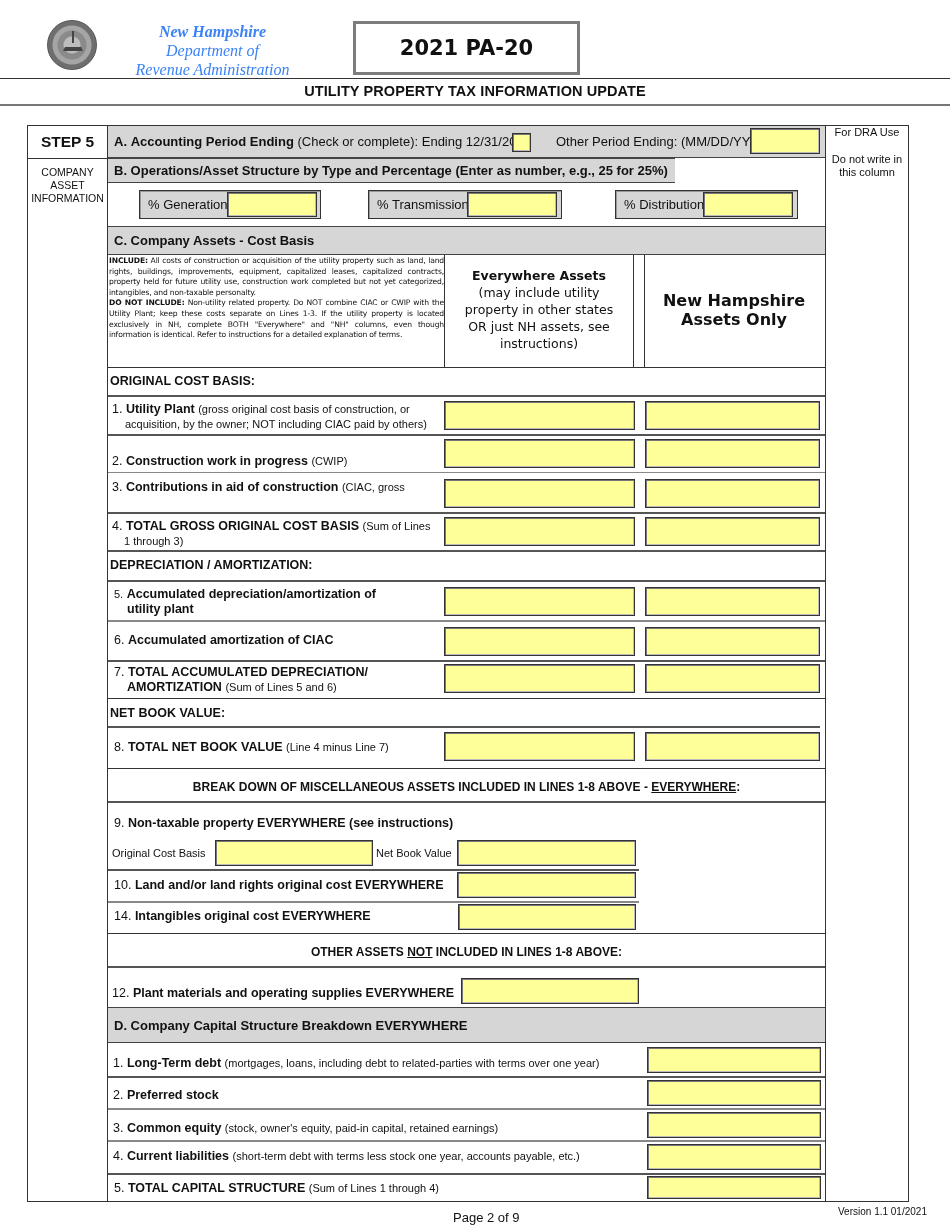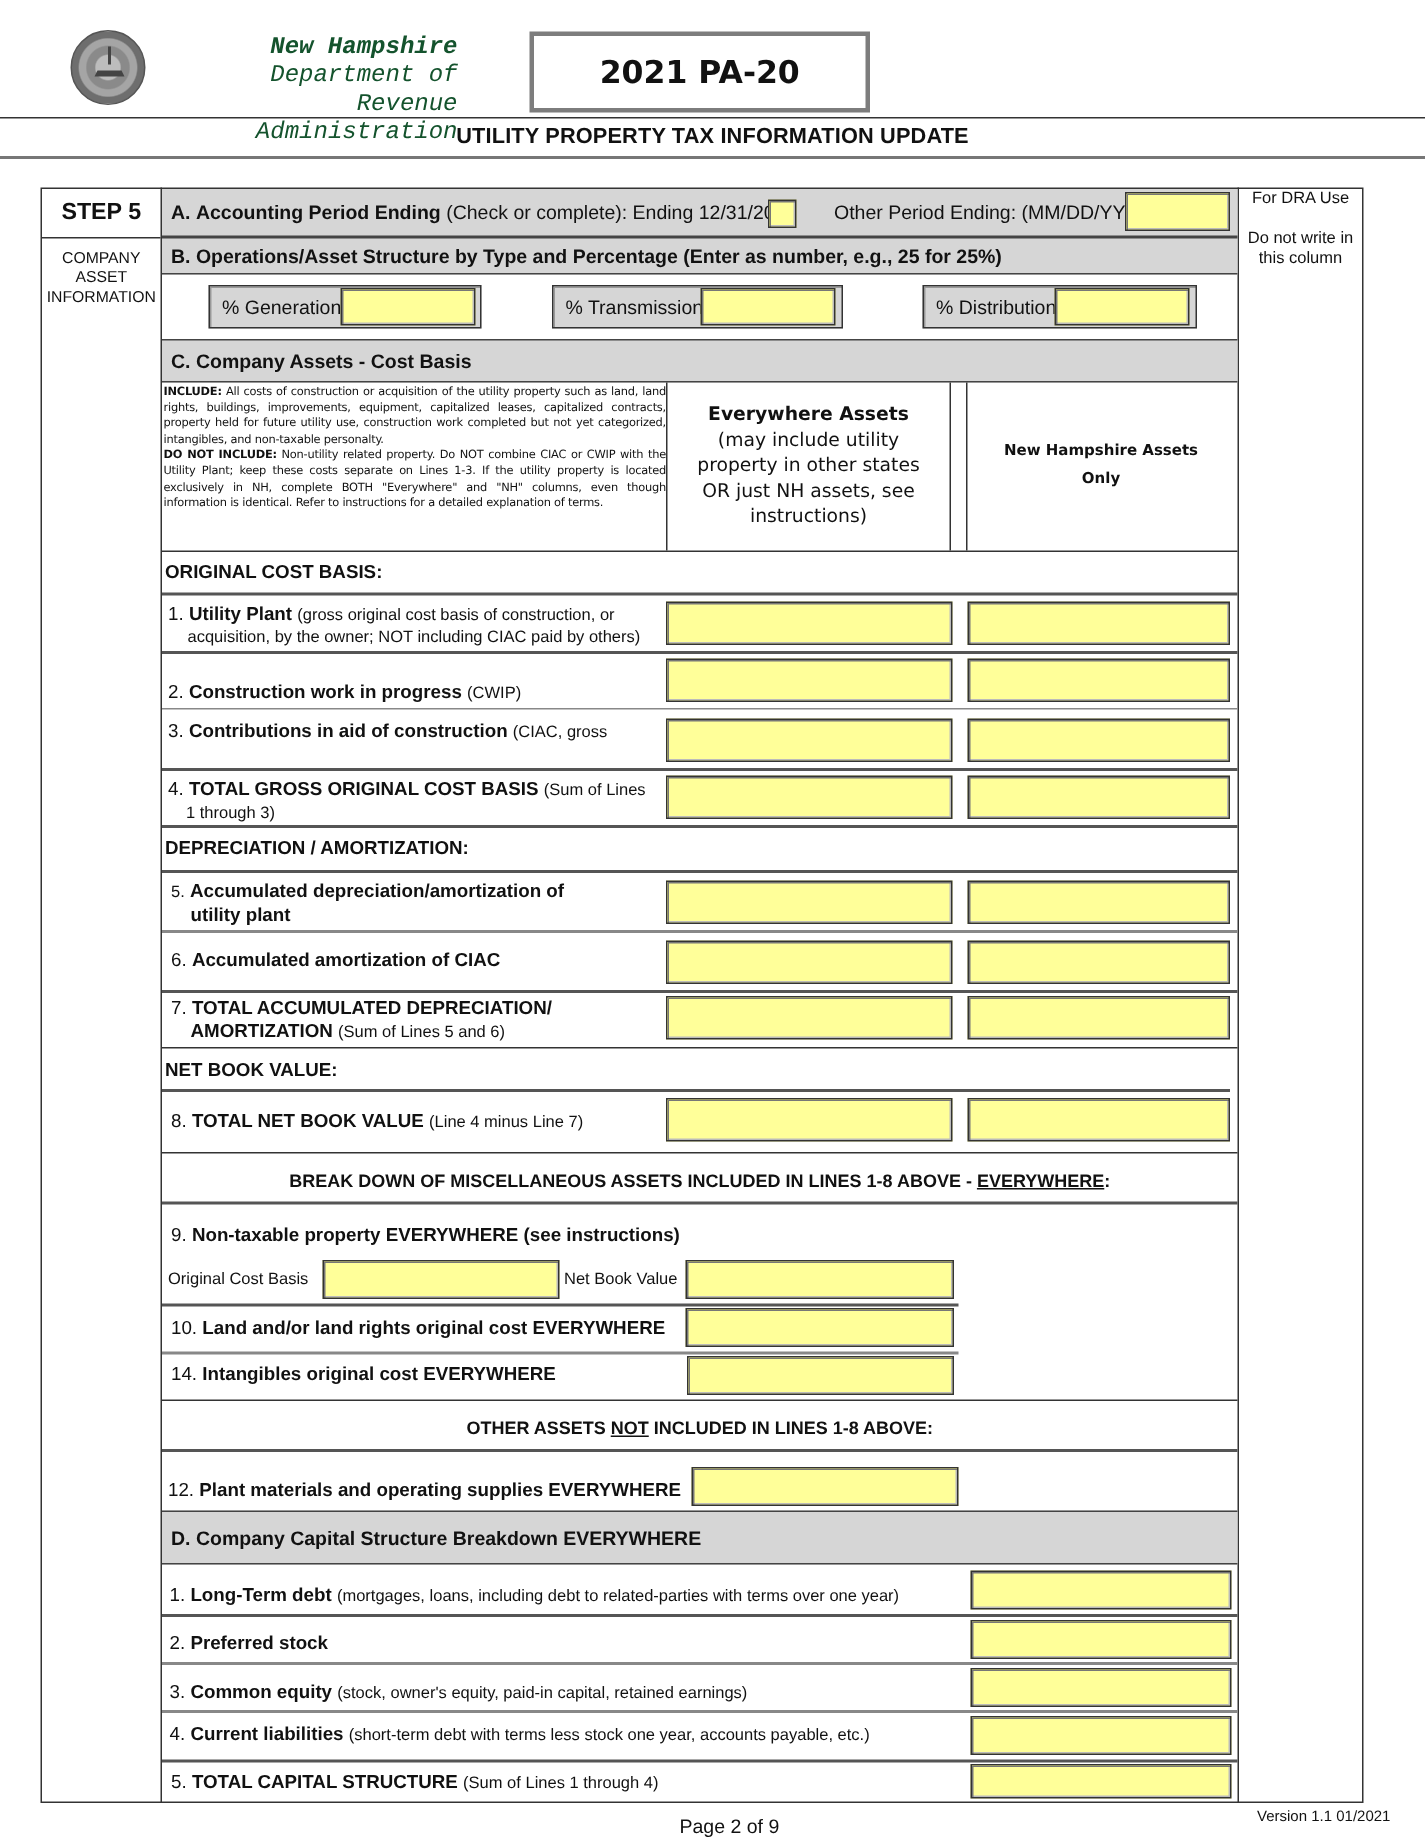--- a/index.html
+++ b/index.html
@@ -6,21 +6,21 @@
   html, body { width: 950px; height: 1230px; background: #ffffff; overflow: hidden; }
   body { position: relative; font-family: "Liberation Sans", sans-serif; color: #111; }
   .abs { position: absolute; }
 
   
   .seal { left: 47px; top: 20px; width: 50px; height: 50px; border-radius: 50%;
           background: radial-gradient(circle at 50% 50%, #bdbdbd 0 8px, #8a8a8a 9px 14px, #a5a5a5 15px 19px, #6e6e6e 20px 25px); border: 1px solid #555; }
   .seal .ship { position:absolute; left: 15px; top: 16px; width: 20px; height: 14px;
           border-bottom: 4px solid #444; border-left: 2px solid transparent; border-right: 2px solid transparent; }
   .seal .mast { position:absolute; left: 24px; top: 10px; width: 2px; height: 12px; background:#444; }
-  .agency { left: 120px; top: 22px; width: 185px; text-align: right; font-family: Liberation Mono, monospace; font-style: italic; font-size: 16px; line-height: 19px; color: #14532d; }
+  .agency { left: 120px; top: 22px; width: 185px; text-align: center; font-family: Liberation Serif, serif; font-style: italic; font-size: 16px; line-height: 19px; color: #3b82f6; }
   .agency .l1 { font-weight: bold; }
   .formno { left: 353px; top: 21px; width: 227px; height: 54px; border: 3px solid #7d7d7d; display:flex; align-items:center; justify-content:center; font-family: "DejaVu Sans", sans-serif; font-weight: bold; font-size: 21px; letter-spacing: 0px; }
   .hr1 { left: 0; top: 78px; width: 950px; height: 1px; background: #333; }
   .pagetitle { left: 0; top: 83px; width: 950px; text-align: center; font-weight: bold; font-size: 14.5px; letter-spacing: 0.1px; }
   .hr2 { left: 0; top: 104px; width: 950px; height: 2px; background: #777; }
 
   
   .outer { left: 27px; top: 125px; width: 882px; height: 1077px; border: 1px solid #333; }
   .col-left-div { left: 107px; top: 125px; width: 1px; height: 1077px; background: #333; }
   .col-right-div { left: 825px; top: 125px; width: 1px; height: 1077px; background: #333; }
@@ -86,21 +86,21 @@
 
 <div class="abs band bandtext" style="left:108px; top:126px; width:717px; height:32px; border-top:none;">
   <span class="b">A.</span>&nbsp;
   <span class="b">Accounting Period Ending</span>&nbsp;
   <span>(Check or complete):  Ending 12/31/20:</span>
 </div>
 <div class="abs field" style="left:512px; top:133px; width:19px; height:19px;"></div>
 <div class="abs" style="left:556px; top:134px; font-size:13px;">Other Period Ending: (MM/DD/YY)</div>
 <div class="abs field" style="left:750px; top:128px; width:70px; height:26px;"></div>
 
-<div class="abs band bandtext" style="left:108px; top:158px; width:717px; height:25px;text-align:right;">
+<div class="abs band bandtext" style="left:108px; top:158px; width:567px; height:25px;text-align:right;">
   <span class="b">B. Operations/Asset Structure by Type and Percentage</span>&nbsp;
   <span class="b">(Enter as number, e.g., 25 for 25%)</span>
 </div>
 
 <div class="abs pctbox" style="left:139px; top:190px; width:182px; height:29px;">
   <span>% Generation</span>
 </div>
 <div class="abs field" style="left:227px; top:192px; width:90px; height:25px;"></div>
 
 <div class="abs pctbox" style="left:368px; top:190px; width:194px; height:29px;">
@@ -125,21 +125,21 @@
   <span>Non-utility related property. Do NOT combine CIAC or CWIP with the Utility Plant; keep these costs separate on Lines 1-3. If the utility property is located exclusively in NH, complete BOTH "Everywhere" and "NH" columns, even though information is identical. Refer to instructions for a detailed explanation of terms.</span>
 </div>
 <div class="abs" style="left:444px; top:255px; width:1px; height:112px; background:#333;"></div>
 <div class="abs" style="left:633px; top:255px; width:1px; height:112px; background:#333;"></div>
 <div class="abs" style="left:644px; top:255px; width:1px; height:112px; background:#333;"></div>
 
 <div class="abs colhead" style="left:445px; top:267px; width:188px;">
   <div class="b">Everywhere Assets</div>
   <div style="padding:0 14px;">(may include utility property in other states OR just NH assets, see instructions)</div>
 </div>
-<div class="abs colhead b" style="left:660px; top:291px; width:148px; font-size:10px; line-height:19px;">New Hampshire Assets Only</div>
+<div class="abs colhead b" style="left:660px; top:291px; width:148px; font-size:16px; line-height:19px;">New Hampshire Assets Only</div>
 
 <div class="abs rule" style="left:108px; top:367px; width:717px;"></div>
 
 <div class="abs lbl b" style="left:110px; top:374px;">ORIGINAL COST BASIS:</div>
 <div class="abs rule2" style="left:108px; top:395px; width:717px;"></div>
 
 <div class="abs lbl" style="left:112px; top:402px; width:330px;">
   <span>1.</span>
   <span class="b">Utility Plant</span>
   <span class="sub">(gross original cost basis of construction, or</span>

